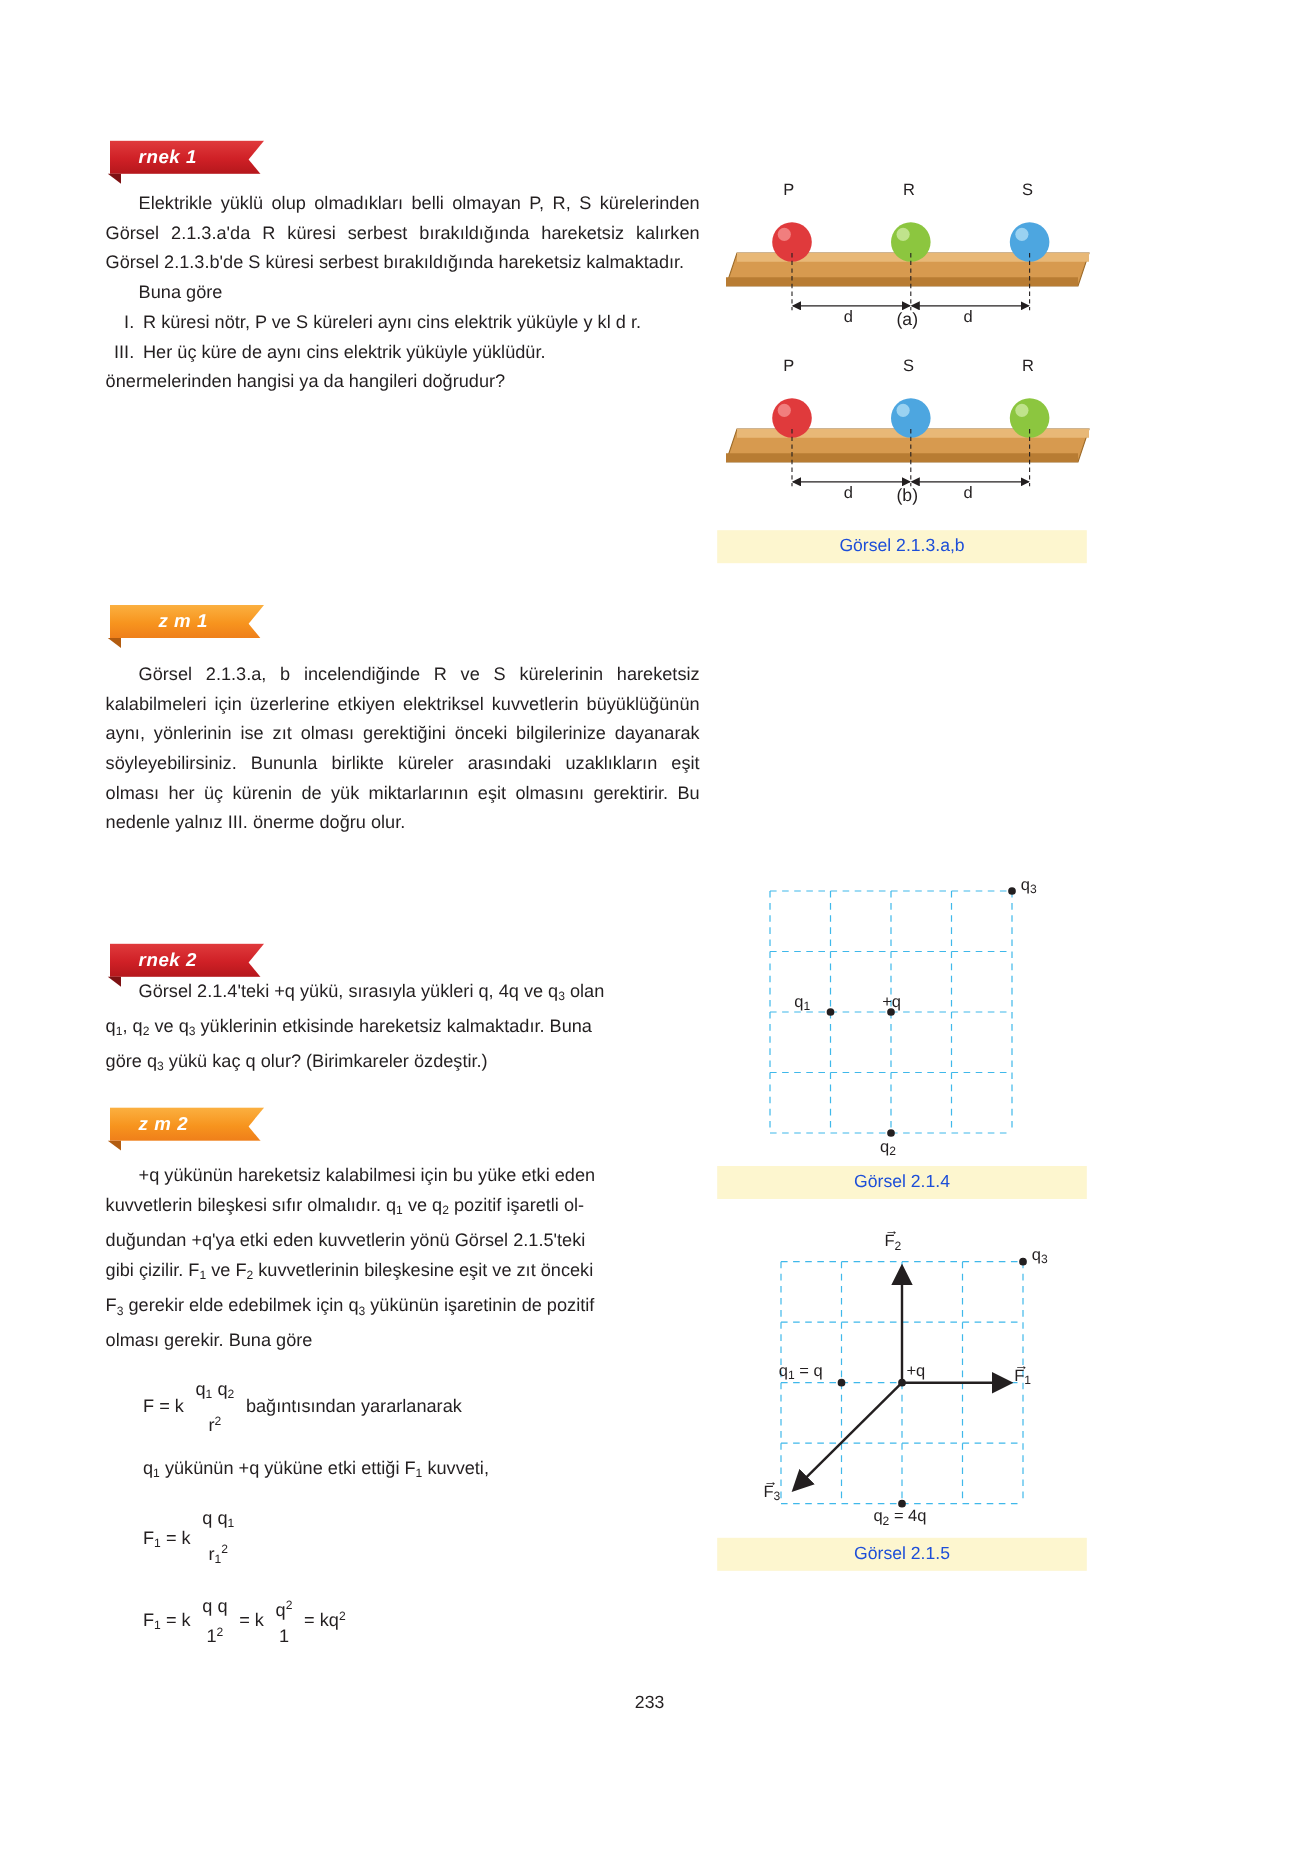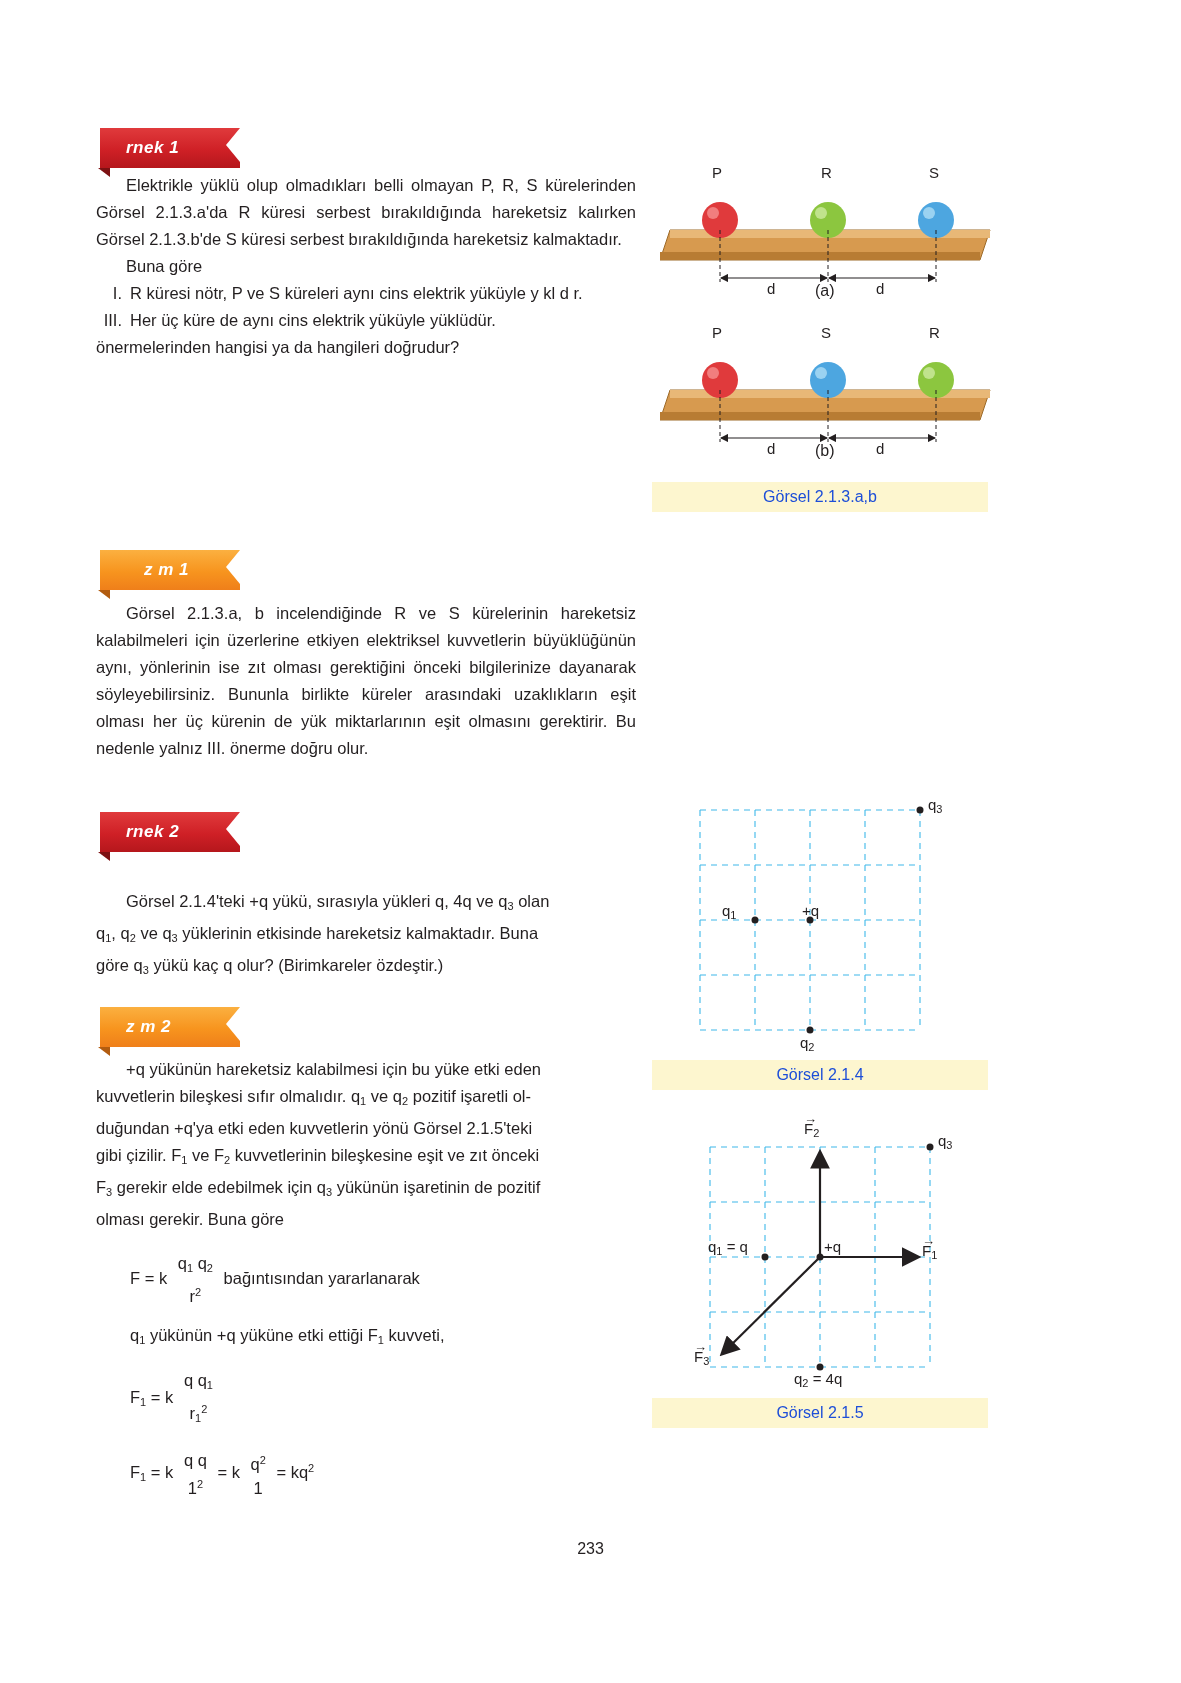--- a/index.html
+++ b/index.html
@@ -15,21 +15,21 @@
     color: #231f20;
   }
   .page {
     position: absolute;
     inset: 0;
   }
 
   
   .ribbon {
     position: absolute;
-    height: 40px;
+    height: 30px;
     display: flex;
     align-items: center;
     padding: 0 34px 0 26px;
     font-style: italic;
     font-weight: bold;
     font-size: 17px;
     color: #ffffff;
     letter-spacing: 0.5px;
     box-sizing: border-box;
   }
@@ -241,21 +241,21 @@
   <div class="ribbon orange" style="left:100px; top:550px; width:140px;padding-left:44px;">
     <span class="tail"></span>
     <span>z m 1</span>
     <span class="notch"></span>
   </div>
 
   <div class="col-left" style="top:600px;">
     <p class="just indent">Görsel 2.1.3.a, b incelendiğinde R ve S kürelerinin hareketsiz kalabilmeleri için üzerlerine etkiyen elektriksel kuvvetlerin büyüklüğünün aynı, yönlerinin ise zıt olması gerektiğini önceki bilgilerinize dayanarak söyleyebilirsiniz. Bununla birlikte küreler arasındaki uzaklıkların eşit olması her üç kürenin de yük miktarlarının eşit olmasını gerektirir. Bu nedenle yalnız III. önerme doğru olur.</p>
   </div>
 
-  <div class="ribbon red" style="left:100px; top:812px; width:140px;">
+  <div class="ribbon red" style="left:100px; top:858px; width:140px;">
     <span class="tail"></span>
     <span>rnek 2</span>
     <span class="notch"></span>
   </div>
 
   <div class="col-left" style="top:888px;">
     <p class="just" style="text-indent:30px;">
       <span>Görsel 2.1.4'teki +q yükü, sırasıyla yükleri q, 4q ve q</span><sub>3</sub><span> olan</span>
     </p>
     <p class="just">

